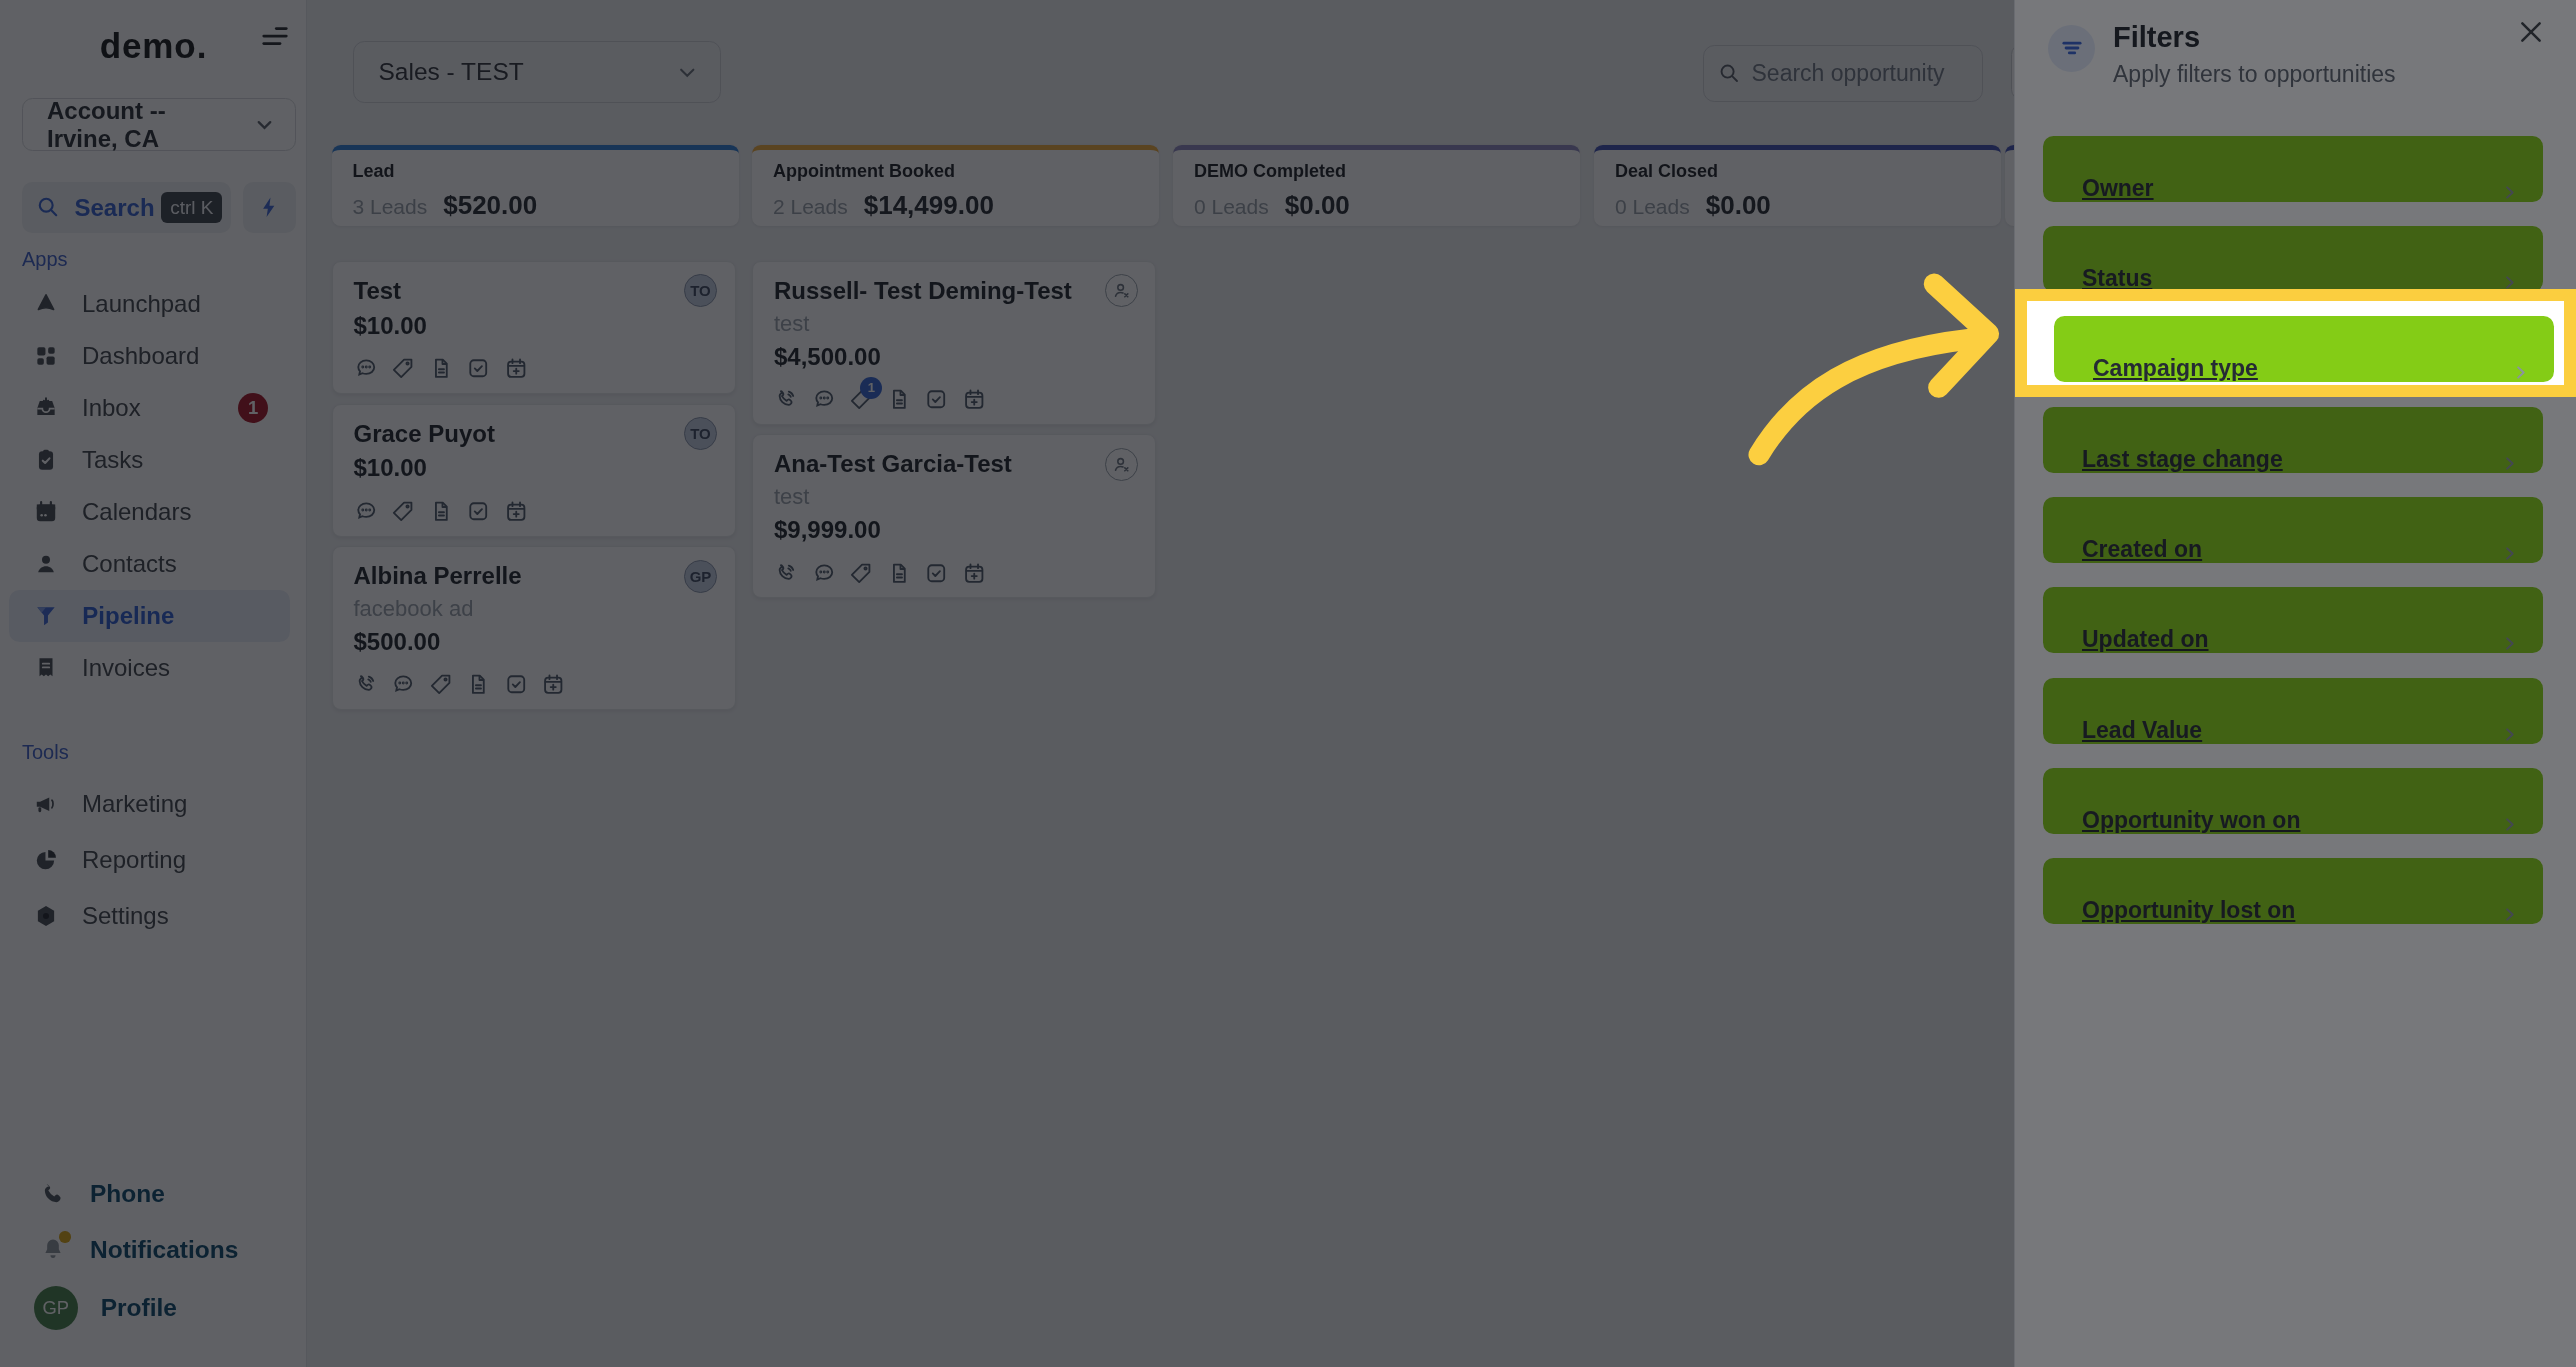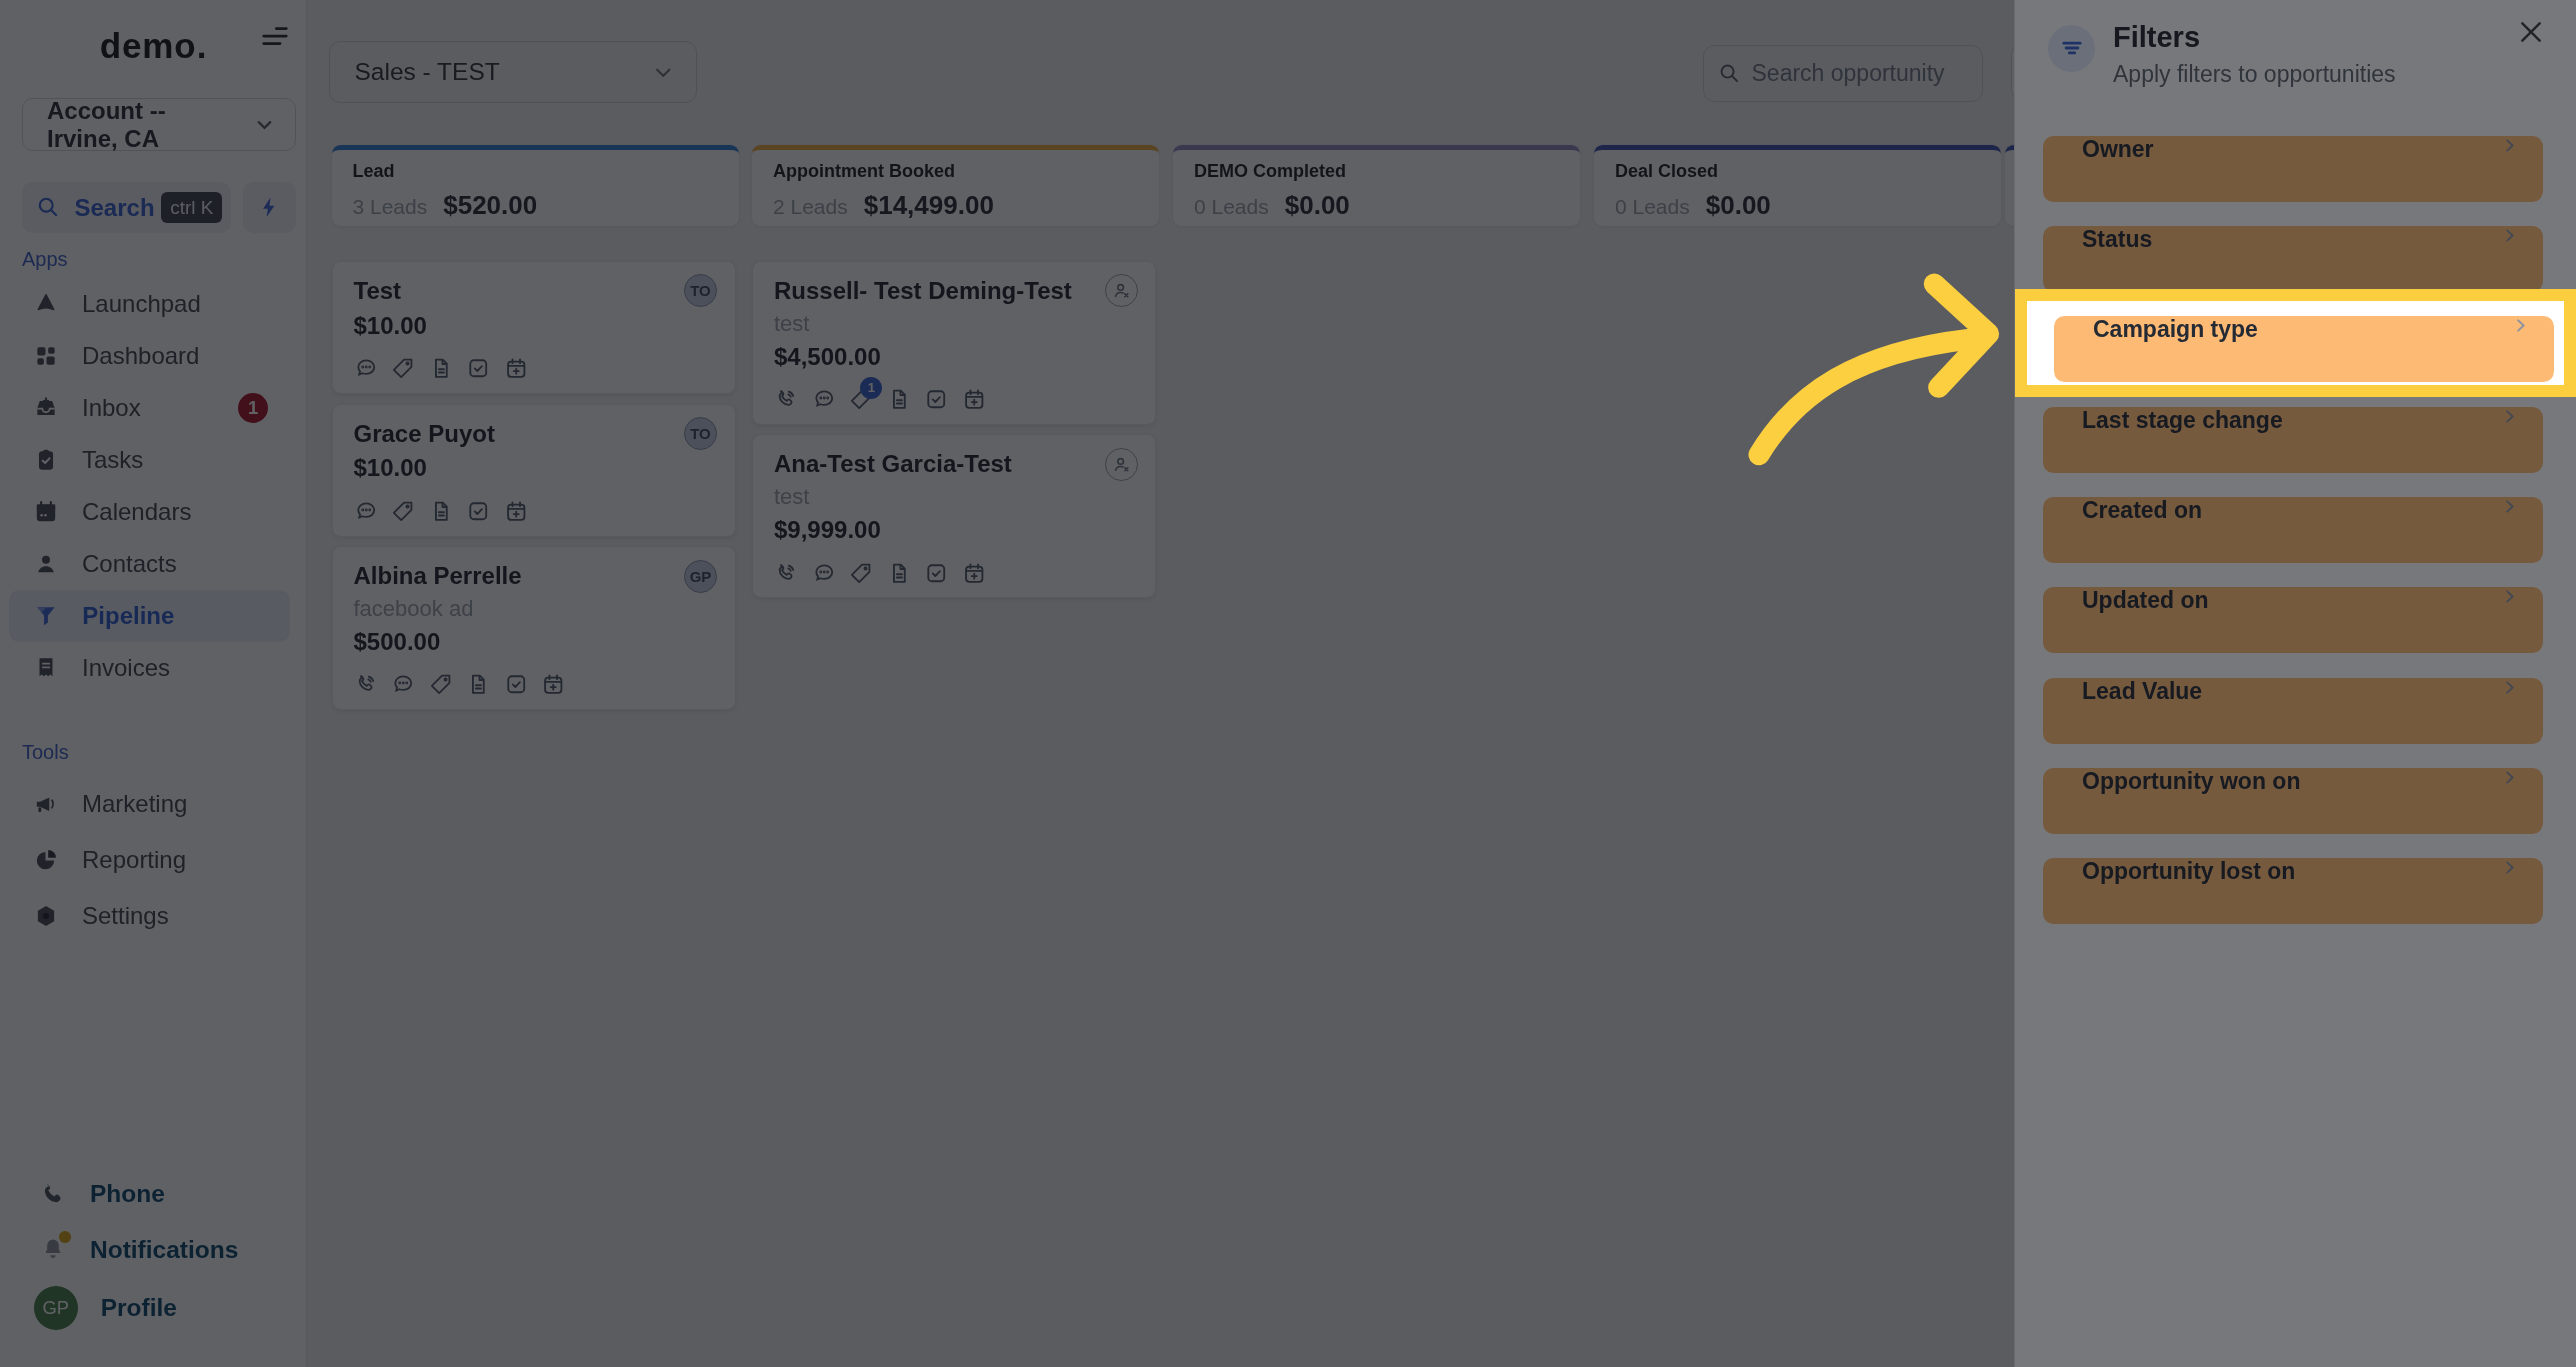--- a/index.html
+++ b/index.html
@@ -34,21 +34,21 @@
     background:#a61527;color:#fff;font-size:18.4px;font-weight:700;display:flex;align-items:center;justify-content:center;}
   .bottom-item{position:absolute;left:0;width:307px;height:53px;display:flex;align-items:center;padding-left:39px;cursor:pointer;}
   .bottom-item .nlbl{margin-left:23px;font-size:24.5px;font-weight:600;color:#0c4a6e;}
   .avatar-gp{width:44px;height:44px;border-radius:50%;background:#46804b;color:#fff;
     font-size:18.4px;display:flex;align-items:center;justify-content:center;margin-left:-5.3px;}
   .notif-wrap{position:relative;width:28px;height:28px;}
   .notif-dot{position:absolute;right:-3.5px;top:-4.4px;width:11.4px;height:11.4px;border-radius:50%;background:#d9a514;}
 
   
   .main{position:absolute;left:307px;top:0;right:0;bottom:0;background:#eef0f3;}
-  .select-box{position:absolute;left:22px;top:41px;width:368px;height:62px;border:1.8px solid #cdd0d6;
+  .select-box{position:absolute;left:46px;top:41px;width:368px;height:62px;border:1.8px solid #cdd0d6;
     border-radius:11.4px;display:flex;align-items:center;padding:0 21px 0 24.5px;cursor:pointer;}
   .select-box .lbl{font-size:24.5px;font-weight:500;color:#30353d;flex:1;}
   .searchopp{position:absolute;left:1396px;top:45px;width:280px;height:57px;border:1.8px solid #cdd0d6;
     border-radius:11.4px;display:flex;align-items:center;padding:0 14px;}
   .searchopp .ph{font-size:23px;color:#717a87;margin-left:10.5px;}
   .mini-btn{position:absolute;left:1704px;top:44px;width:49px;height:56px;border:1.8px solid #cdd0d6;border-radius:10.5px;background:#fff;}
 
   .col{position:absolute;top:145px;width:407px;}
   .colhead{width:407px;height:81px;background:#fff;border-radius:8.8px;border-top:5.3px solid #888;
     box-shadow:0 0.9px 2.6px rgba(25,30,40,.08);padding:10.5px 21px 0 21px;}
@@ -73,22 +73,22 @@
 
   
   .backdrop{position:absolute;left:0;top:0;width:2014px;height:1367px;background:rgba(16,18,22,.22);z-index:10;}
   .drawer{position:absolute;left:2014px;top:0;width:562px;height:1367px;background:#ffffff;
     border-left:0.9px solid #e2e4e8;z-index:20;}
   .ficon-circle{position:absolute;left:33px;top:24.5px;width:47px;height:47px;border-radius:50%;
     background:#e4ebfa;display:flex;align-items:center;justify-content:center;}
   .ftitle{position:absolute;left:98px;top:21px;font-size:29px;font-weight:700;color:#20252c;}
   .fsub{position:absolute;left:98px;top:61px;font-size:23px;color:#5d646f;}
   .fclose{position:absolute;right:26px;top:16px;width:35px;height:35px;cursor:pointer;}
-  .frow{position:absolute;left:28px;width:500px;height:66px;background:#fdba74;border-radius:10.5px;
-    display:flex;align-items:flex-start;padding:0 24.5px 0 39px;cursor:pointer;}
+  .frow{position:absolute;left:28px;width:500px;height:66px;background:#84cc16;border-radius:10.5px;
+    display:flex;align-items:flex-end;padding:0 24.5px 0 39px;cursor:pointer;text-decoration:underline;}
   .frow .flbl{font-size:23px;font-weight:700;color:#252b34;flex:1;}
 
   
   .dim{position:absolute;left:0;top:0;width:2576px;height:1367px;background:rgba(13,15,19,.56);z-index:30;}
   .spotlight{position:absolute;left:2015px;top:289px;width:561px;height:108px;background:#ffffff;
     border:12.3px solid #FBCE3F;z-index:40;}
   .spotlight .frow{left:27px;top:15px;position:absolute;}
   .arrow-layer{position:absolute;left:0;top:0;width:2576px;height:1367px;z-index:40;pointer-events:none;}
 
   svg{display:block;}

